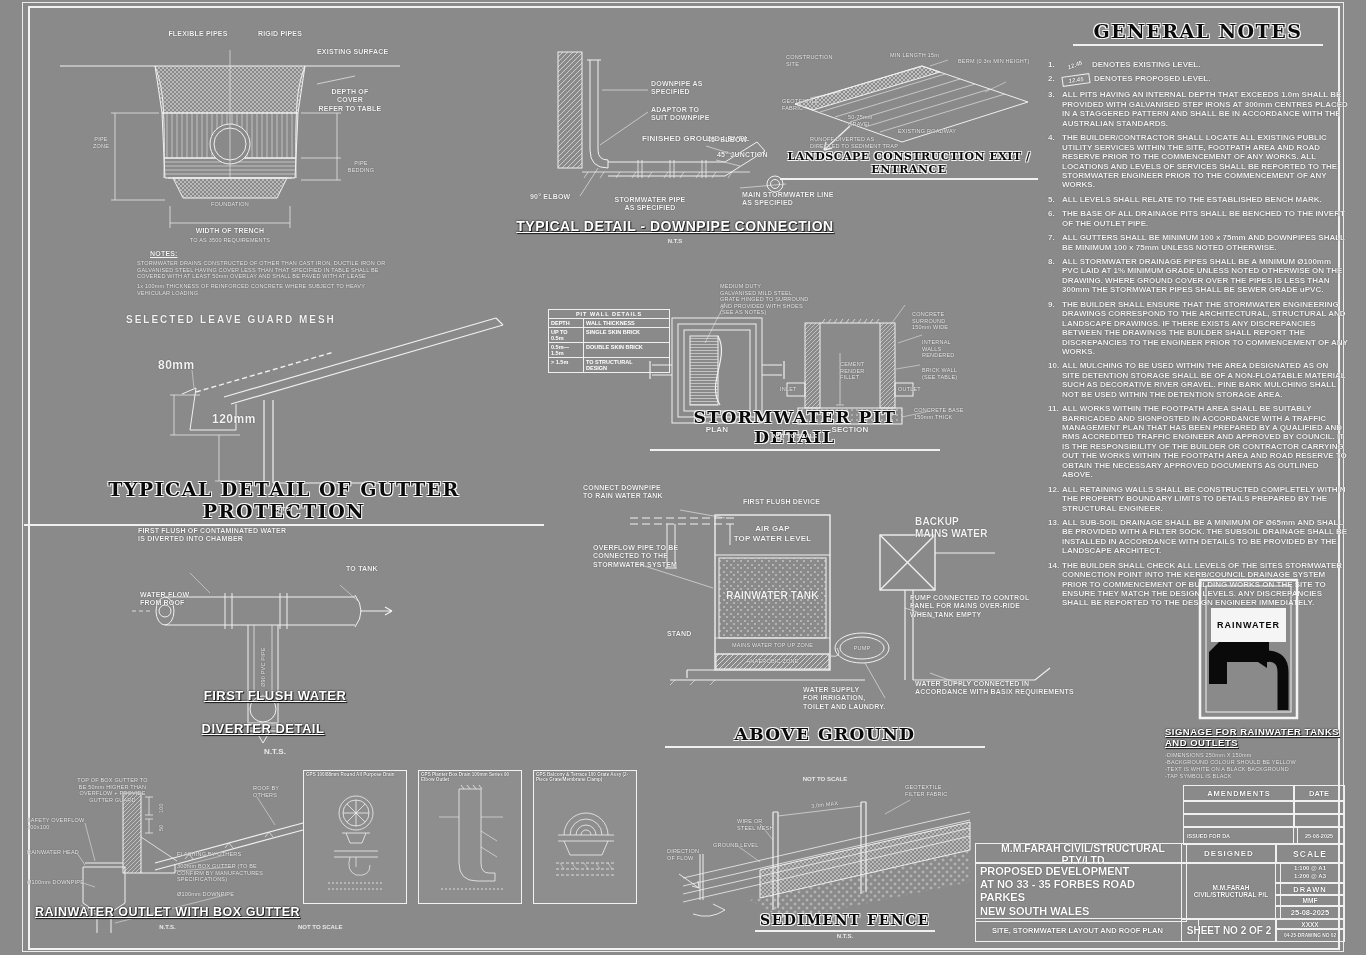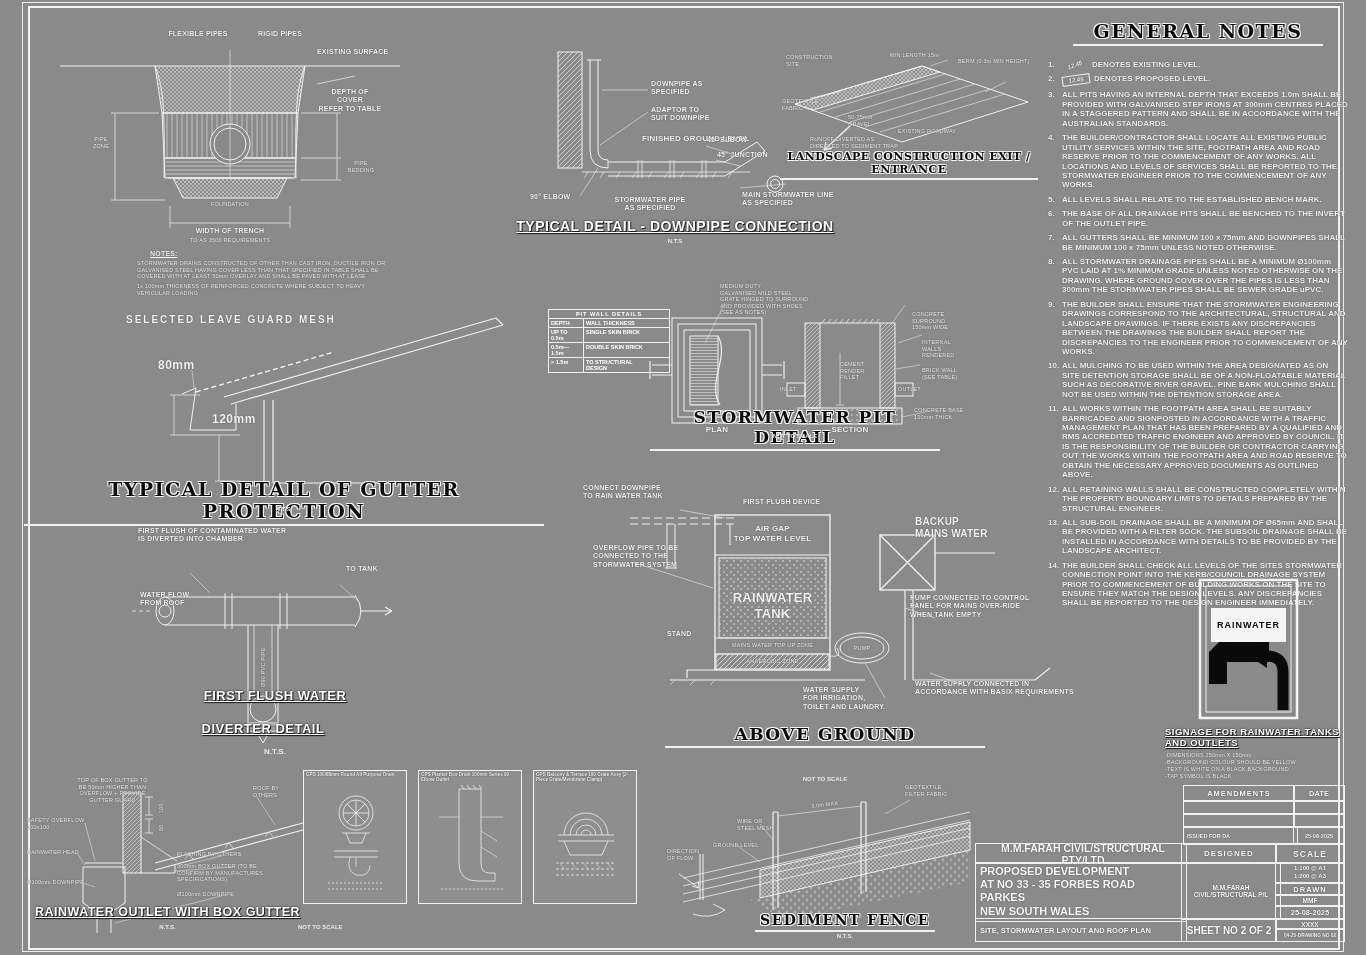--- a/index.html
+++ b/index.html
@@ -389,21 +389,21 @@
     <span class="lbl" style="left:8px;top:26px;width:120px">CONNECT DOWNPIPE
 TO RAIN WATER TANK</span>
     <span class="lbl" style="left:168px;top:40px;width:120px">FIRST FLUSH DEVICE</span>
     <span class="lbl c" style="left:150px;top:66px;width:95px;font-size:8px">AIR GAP
 TOP WATER LEVEL</span>
     <span class="lbl" style="left:340px;top:58px;width:90px;font-size:10px">BACKUP
 MAINS WATER</span>
     <span class="lbl" style="left:18px;top:86px;width:120px">OVERFLOW PIPE TO BE
 CONNECTED TO THE
 STORMWATER SYSTEM</span>
-    <span class="lbl c" style="left:150px;top:132px;width:95px;font-size:13px">RAINWATER TANK</span>
+    <span class="lbl c" style="left:150px;top:132px;width:95px;font-size:10px">RAINWATER TANK</span>
     <span class="lbl" style="left:335px;top:136px;width:140px">PUMP CONNECTED TO CONTROL
 PANEL FOR MAINS OVER-RIDE
 WHEN TANK EMPTY</span>
     <span class="lbl" style="left:92px;top:172px;width:45px">STAND</span>
     <span class="lbl c tiny" style="left:141px;top:184px;width:113px">MAINS WATER TOP UP ZONE</span>
     <span class="lbl c tiny" style="left:141px;top:200px;width:113px">ANAEROBIC ZONE</span>
     <span class="lbl c tiny" style="left:272px;top:187px;width:30px">PUMP</span>
     <span class="lbl" style="left:228px;top:228px;width:110px">WATER SUPPLY
 FOR IRRIGATION,
 TOILET AND LAUNDRY.</span>
@@ -573,19 +573,19 @@
     <div class="tb-cell" style="left:0px;top:79px;width:206px;height:56px;font-size:11px;justify-content:flex-start;align-items:flex-start;text-align:left;padding:2px 0 0 4px;white-space:pre-line;line-height:1.2">PROPOSED DEVELOPMENT
 AT NO 33 - 35 FORBES ROAD
 PARKES
 NEW SOUTH WALES</div>
     <div class="tb-cell" style="left:206px;top:79px;width:94px;height:56px;font-size:6.5px;padding:0 2px">M.M.FARAH CIVIL/STRUCTURAL P/L</div>
     <div class="tb-cell" style="left:300px;top:79px;width:68px;height:20px;font-size:6px;white-space:pre-line;line-height:1.3">1:100 @ A1
 1:200 @ A3</div>
     <div class="tb-cell" style="left:300px;top:99px;width:68px;height:12px;font-size:7.5px;letter-spacing:1px">DRAWN</div>
     <div class="tb-cell" style="left:300px;top:111px;width:68px;height:11px;font-size:6.5px">MMF</div>
     <div class="tb-cell" style="left:300px;top:122px;width:68px;height:13px;font-size:7.5px">25-08-2025</div>
-    <div class="tb-cell" style="left:0px;top:135px;width:206px;height:22px;font-size:7.5px;justify-content:flex-start;padding-left:4px">SITE, STORMWATER LAYOUT AND ROOF PLAN</div>
+    <div class="tb-cell" style="left:0px;top:135px;width:206px;height:22px;font-size:7.5px;justify-content:flex-start;padding-left:16px">SITE, STORMWATER LAYOUT AND ROOF PLAN</div>
     <div class="tb-cell" style="left:206px;top:135px;width:94px;height:22px;font-size:10px">SHEET NO 2 OF 2</div>
     <div class="tb-cell" style="left:300px;top:135px;width:68px;height:10px;font-size:6.5px">XXXX</div>
     <div class="tb-cell" style="left:300px;top:145px;width:68px;height:12px;font-size:4.8px">04-25-DRAWING NO 02</div>
   </div>
 
 </div>
 
 </body></html>

